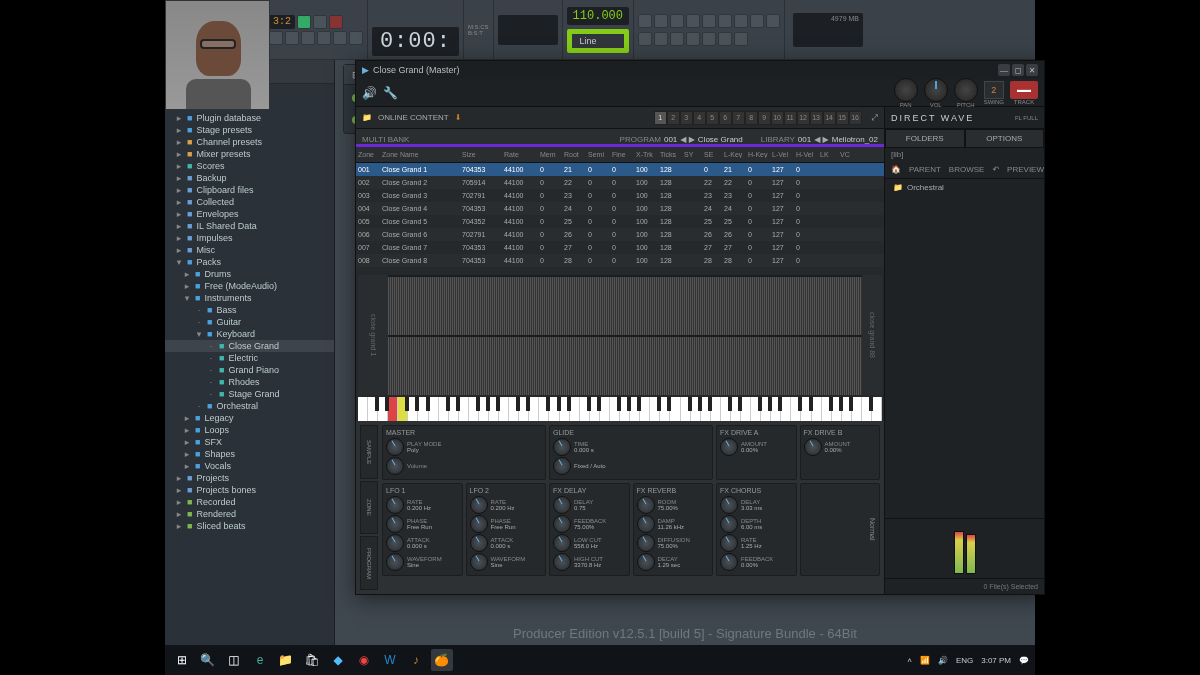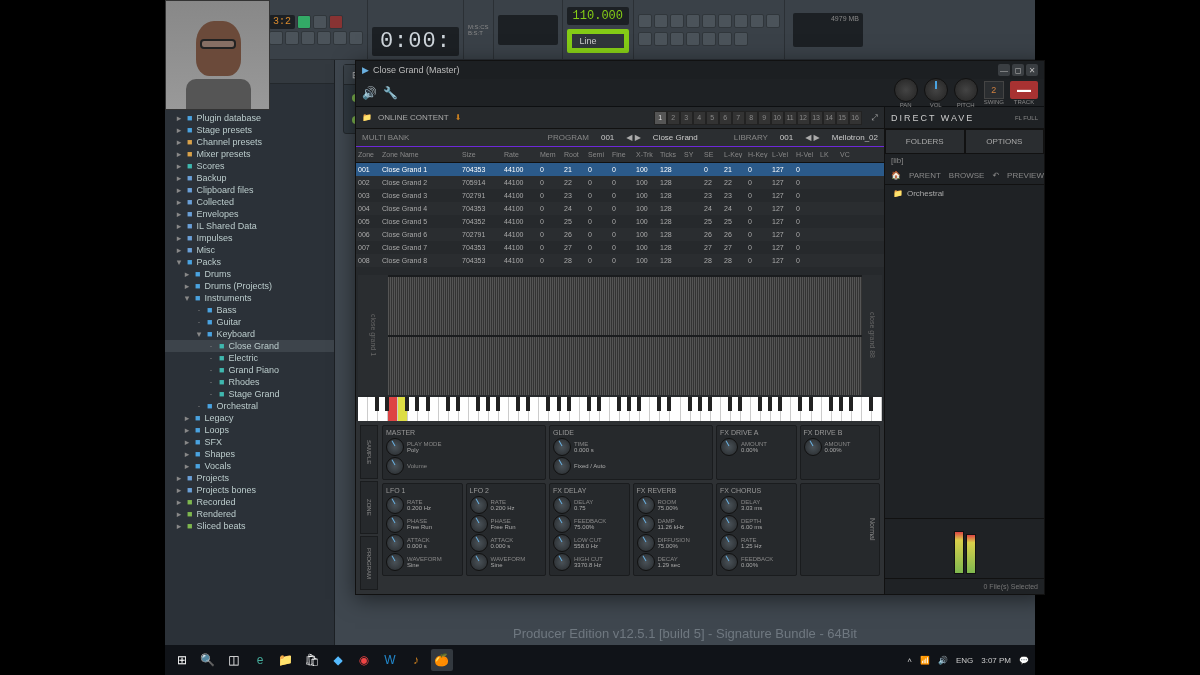--- a/index.html
+++ b/index.html
@@ -70,21 +70,21 @@
   .track-num{width:20px;height:18px;background:#2a2d30;border:1px solid #444;color:#d08040;display:flex;align-items:center;justify-content:center;font-size:9px}
 
   .pw-body{display:flex;height:calc(100% - 46px)}
   .pw-left{flex:1;display:flex;flex-direction:column;background:#26292c}
   .pw-right{width:160px;background:#1f2225;border-left:1px solid #111;display:flex;flex-direction:column}
 
   .dw-head{height:22px;display:flex;align-items:center;padding:0 6px;gap:6px;font-size:8px;color:#aaa;border-bottom:1px solid #111}
   .dw-head .pgnums{display:flex;gap:0;margin-left:auto}
   .dw-head .pg{width:13px;height:14px;background:#333;border:1px solid #222;font-size:7px;display:flex;align-items:center;justify-content:center;color:#888}
   .dw-head .pg.on{background:#555;color:#ddd}
-  .prog-row{height:18px;display:flex;align-items:center;padding:0 6px;gap:12px;font-size:8px;color:#aaa;border-bottom:1px solid #6d28d9;background:#2b2e31}
+  .prog-row{height:18px;display:flex;align-items:flex-end;padding:0 6px;gap:3px;font-size:8px;color:#aaa;border-bottom:3px solid #6d28d9;background:#2b2e31}
   .prog-row .lab{color:#888}
   .prog-row .val{color:#ccc}
 
   .zones-head{height:16px;display:flex;font-size:7px;color:#888;background:#2b2e31;border-bottom:1px solid #111;align-items:center}
   .zones-head span,.zone-row span{padding:0 2px;overflow:hidden;white-space:nowrap}
   .col-z{width:24px}.col-n{width:80px}.col-s{width:42px}.col-r{width:36px}.col-m{width:24px}.col-x{width:20px}
 
   .zones{height:110px;overflow:hidden}
   .zone-row{height:13px;display:flex;align-items:center;font-size:7px;color:#aaa}
   .zone-row.sel{background:#2b5a8a;color:#fff}
@@ -111,21 +111,21 @@
   .ctrl-box .param{display:flex;align-items:center;gap:3px;margin-bottom:1px}
   .ctrl-box .param .k{width:18px;height:18px;border-radius:50%;background:radial-gradient(#4a5258,#26292c);border:1px solid #111;flex-shrink:0;position:relative}
   .ctrl-box .param .k::after{content:'';position:absolute;left:50%;top:1px;width:1px;height:6px;background:#6ab0e0;transform-origin:bottom;transform:translateX(-50%) rotate(-30deg)}
   .ctrl-box .param .t{font-size:6px;color:#888;line-height:1}
   .ctrl-box .param .v{font-size:6px;color:#aaa}
   .meter{width:10px;background:linear-gradient(to top,#7fb84f 0%,#d9d04a 80%,#d44 100%);border:1px solid #111}
 
   
   .dw-brand{height:22px;display:flex;align-items:center;justify-content:space-between;padding:0 6px;font-size:9px;color:#ccc;border-bottom:1px solid #111}
   .dw-brand .b{letter-spacing:2px}
-  .dw-tabs{height:25px;display:flex;font-size:8px;color:#aaa}
+  .dw-tabs{height:19px;display:flex;font-size:8px;color:#aaa}
   .dw-tab{flex:1;display:flex;align-items:center;justify-content:center;background:#2a2d30;border:1px solid #111}
   .dw-folders{height:18px;display:flex;align-items:center;padding:0 6px;font-size:8px;color:#888;gap:8px;border-bottom:1px solid #111}
   .dw-list{flex:1;padding:2px}
   .dw-item{padding:2px 6px;font-size:8px;color:#aaa;display:flex;align-items:center;gap:4px}
   .dw-item .fico{color:#6aa0d8}
   .dw-status{height:16px;font-size:7px;color:#777;display:flex;align-items:center;justify-content:flex-end;padding:0 6px;border-top:1px solid #111}
   .dw-meter-wrap{display:flex;gap:2px;align-items:flex-end;padding:4px;height:60px;justify-content:center;border-top:1px solid #111}
 
   
   .taskbar{position:absolute;left:0;right:0;bottom:0;height:30px;background:#101318;display:flex;align-items:center;padding:0 6px;gap:4px;z-index:40}
@@ -305,21 +305,21 @@
           <span>Packs</span>
         </div>
         <div class="tree-item l1">
           <span class="tri">▸</span>
           <span class="ico-blue">■</span>
           <span>Drums</span>
         </div>
         <div class="tree-item l1">
           <span class="tri">▸</span>
           <span class="ico-blue">■</span>
-          <span>Drums (Projects)</span>
+          <span>Free (ModeAudio)</span>
         </div>
         <div class="tree-item l1">
           <span class="tri">▾</span>
           <span class="ico-blue">■</span>
           <span>Instruments</span>
         </div>
         <div class="tree-item l2">
           <span class="tri">·</span>
           <span class="ico-blue">■</span>
           <span>Bass</span>

